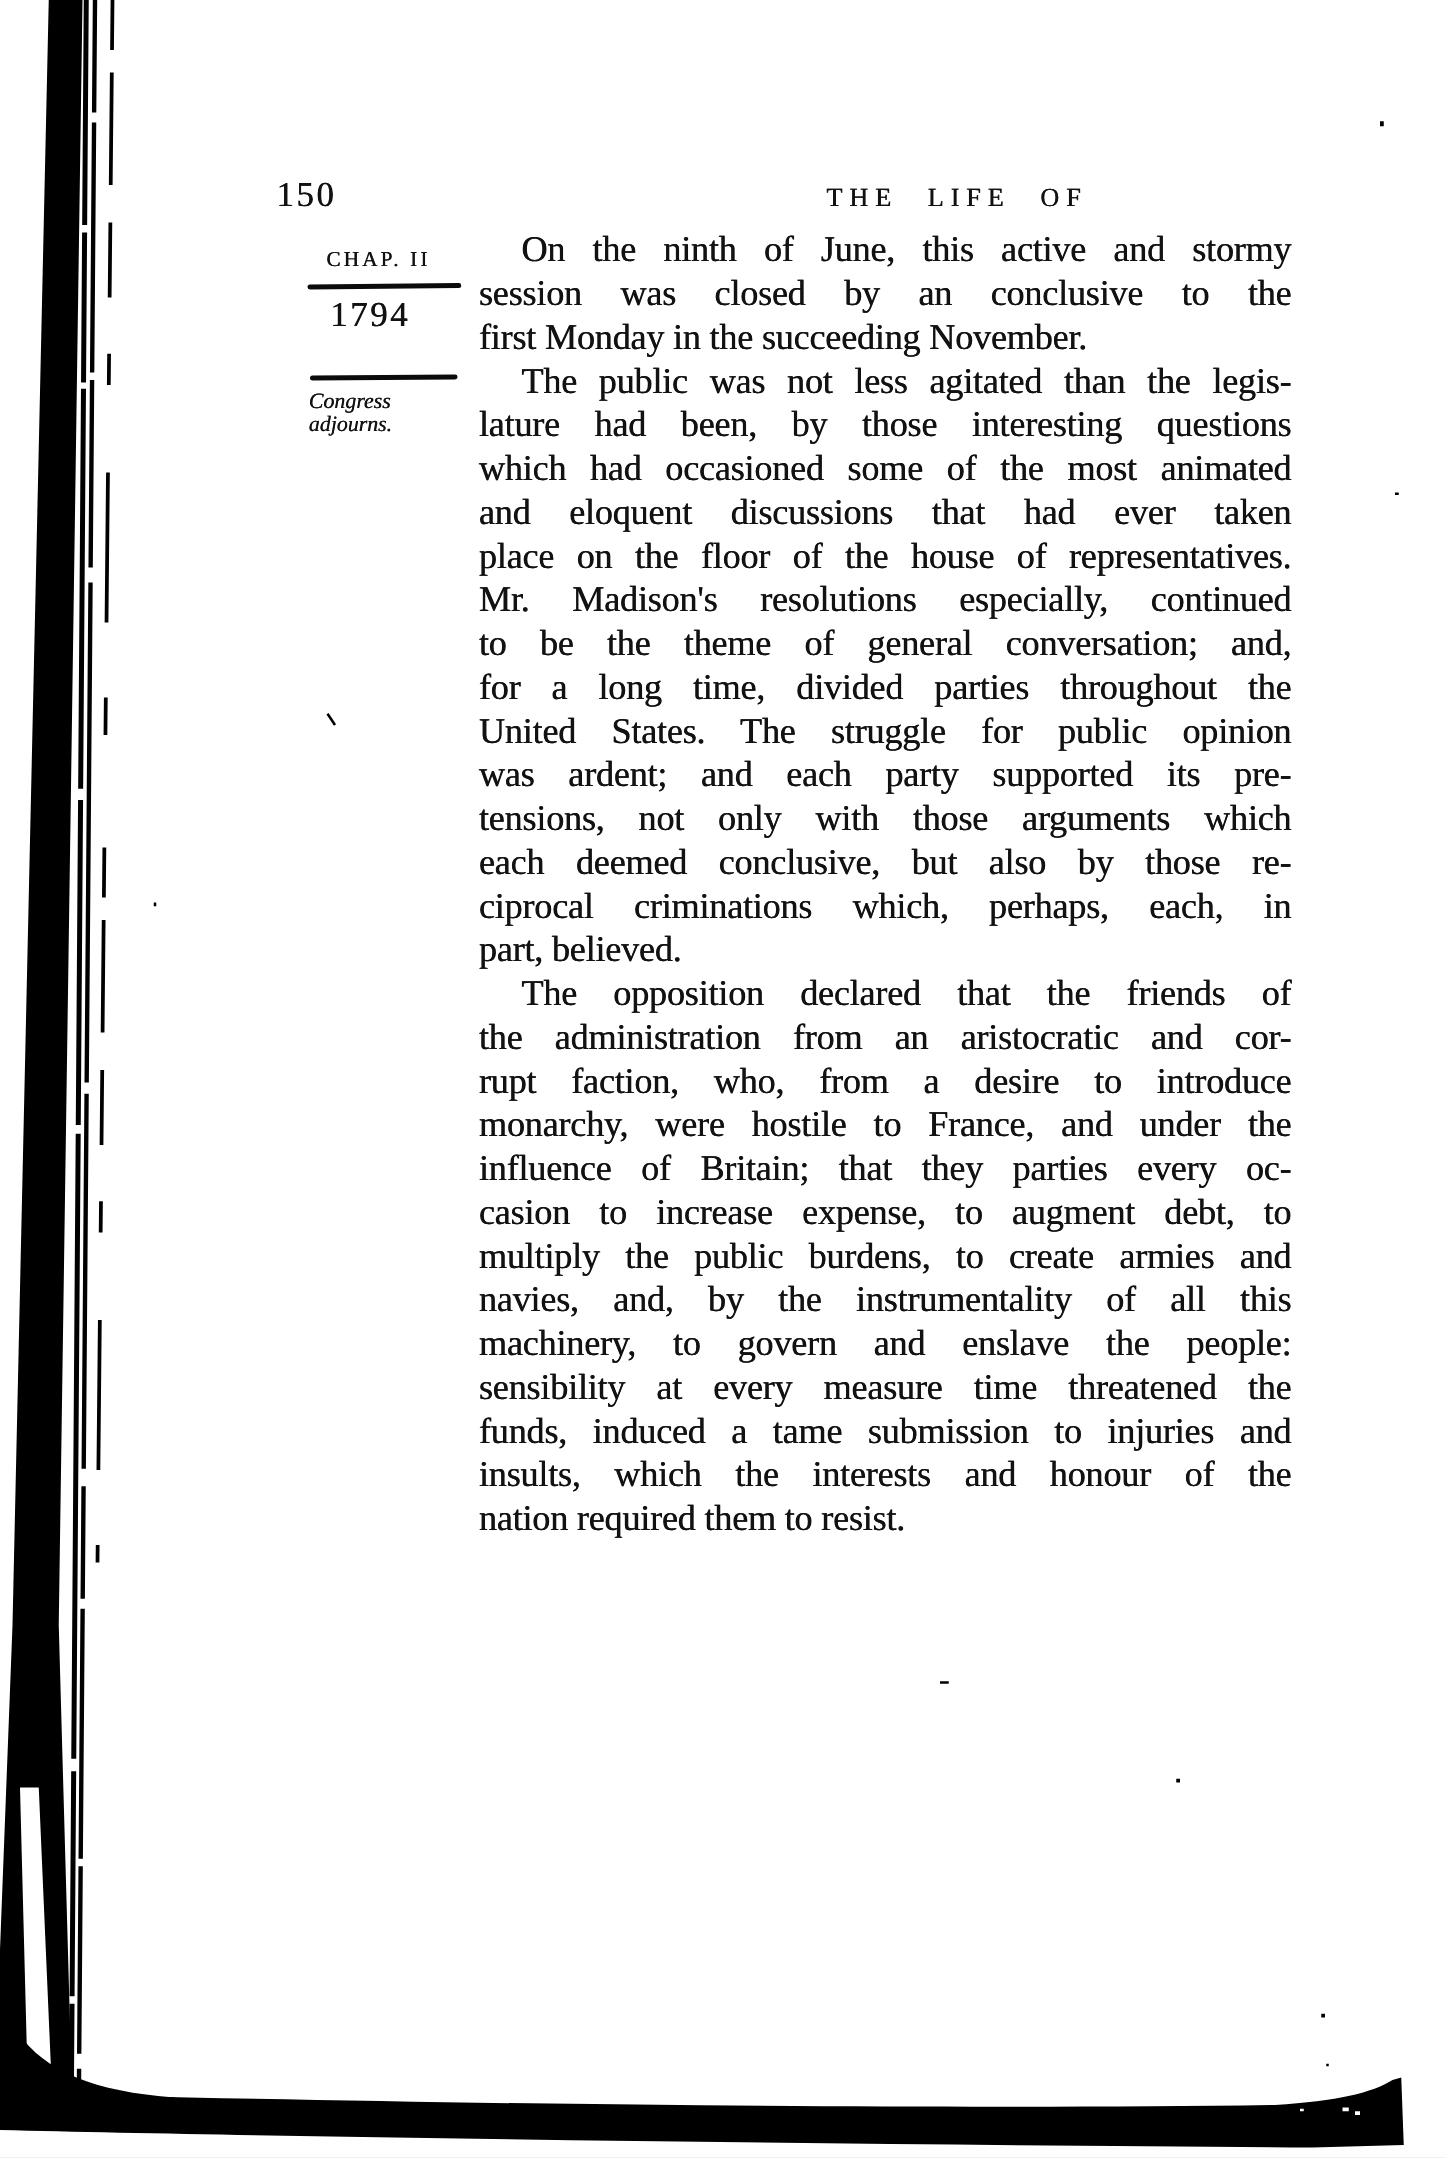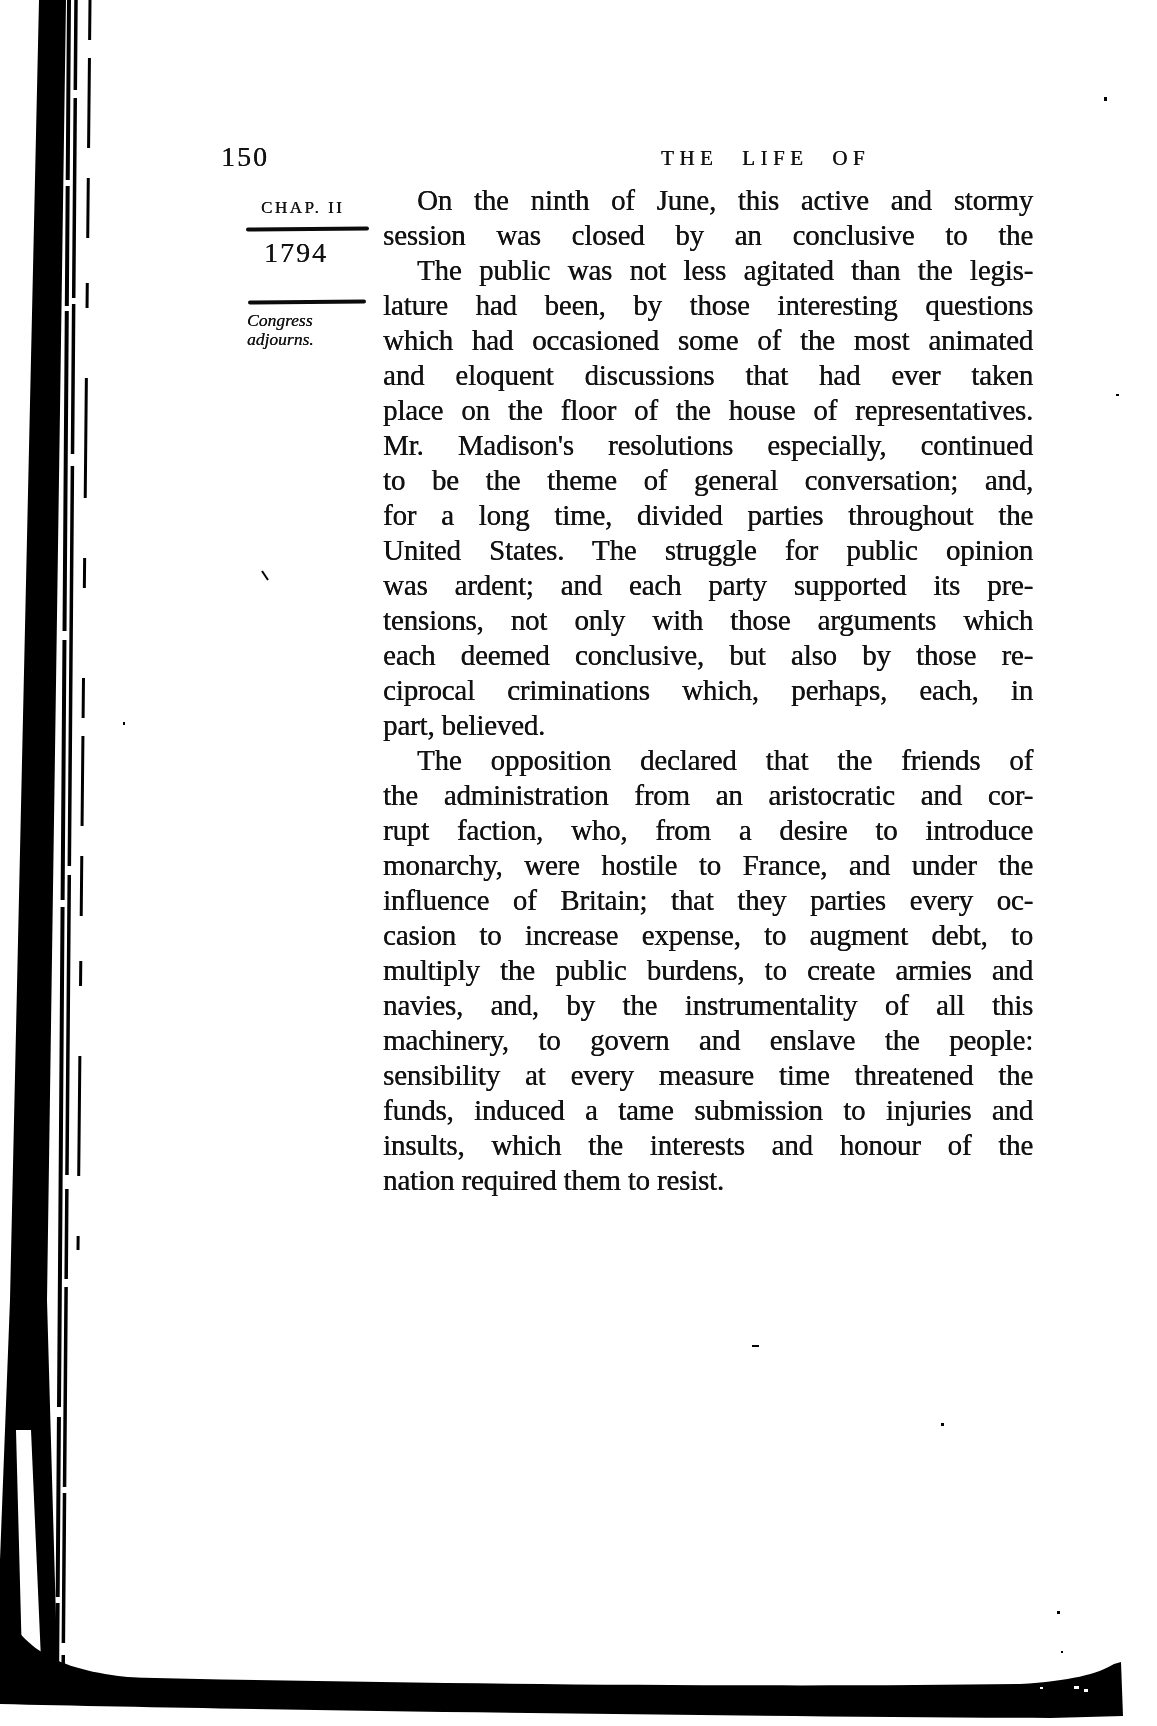--- a/index.html
+++ b/index.html
@@ -107,20 +107,21 @@
     <div class="sidenote">
       <div>Congress</div>
       <div>adjourns.</div>
     </div>
   </aside>
 
   <main class="bodytext">
     <div class="para">
         <div class="line first">On the ninth of June, this active and stormy</div>
         <div class="line">session was closed by an conclusive to the</div>
+        <div class="line last">first Monday in the succeeding November.</div>
       </div>
     <div class="para">
         <div class="line first">The public was not less agitated than the legis-</div>
         <div class="line">lature had been, by those interesting questions</div>
         <div class="line">which had occasioned some of the most animated</div>
         <div class="line">and eloquent discussions that had ever taken</div>
         <div class="line">place on the floor of the house of representatives.</div>
         <div class="line">Mr. Madison's resolutions especially, continued</div>
         <div class="line">to be the theme of general conversation; and,</div>
         <div class="line">for a long time, divided parties throughout the</div>

